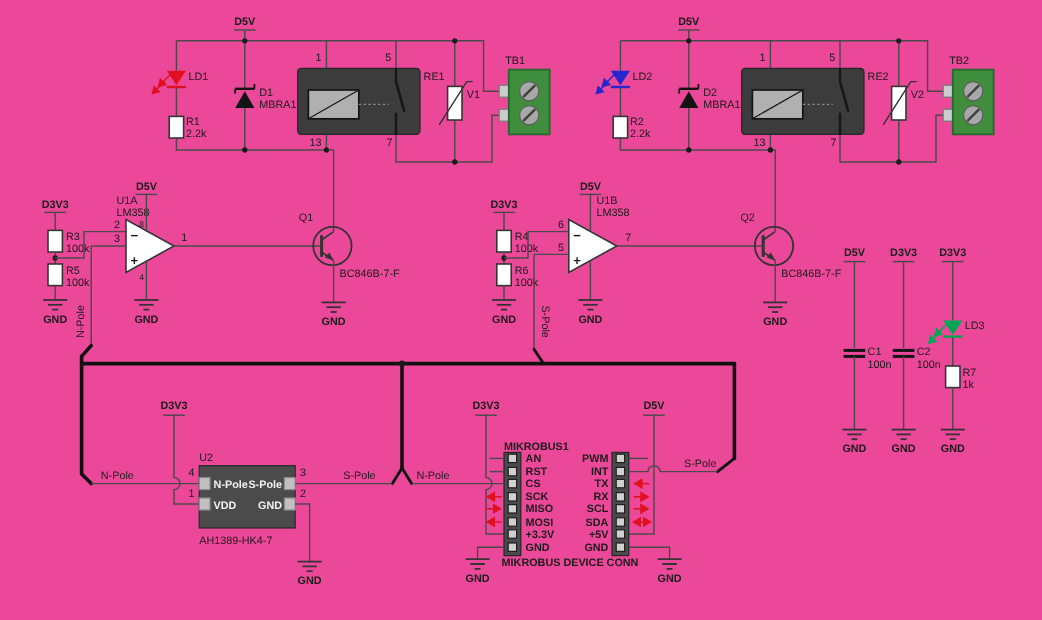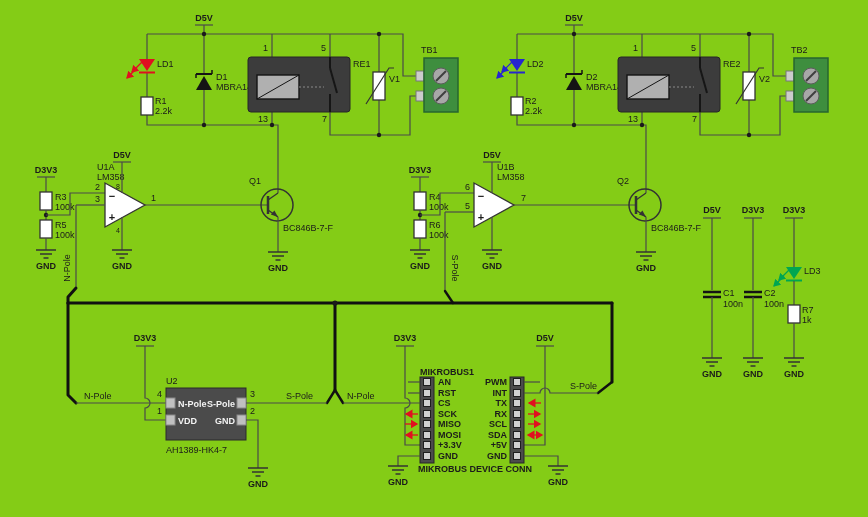--- a/index.html
+++ b/index.html
@@ -1,16 +1,16 @@
 <!DOCTYPE html>
 <html><head>
 <meta charset="utf-8">
 <style>
   html,body{margin:0;padding:0;background:#ffffff;}
-  #stage{position:relative;width:868px;height:517px;background:#84cc16;overflow:hidden;
+  #stage{position:relative;width:868px;height:517px;background:#ec4899;overflow:hidden;
          font-family:"Liberation Sans",sans-serif;}
   svg{position:absolute;left:0;top:0;}
   text{font-family:"Liberation Sans",sans-serif;font-size:9px;fill:#1b1b1b;}
   .b{font-weight:bold;}
   .tiny{font-size:7px;}
   .opsign{font-size:11px;font-weight:bold;}
   .inbox{fill:#f2f2f2;font-weight:bold;}
   .mid{text-anchor:middle;}
   .end{text-anchor:end;}
   .wire{stroke:#4a4a4a;stroke-width:1.2;fill:none;}

